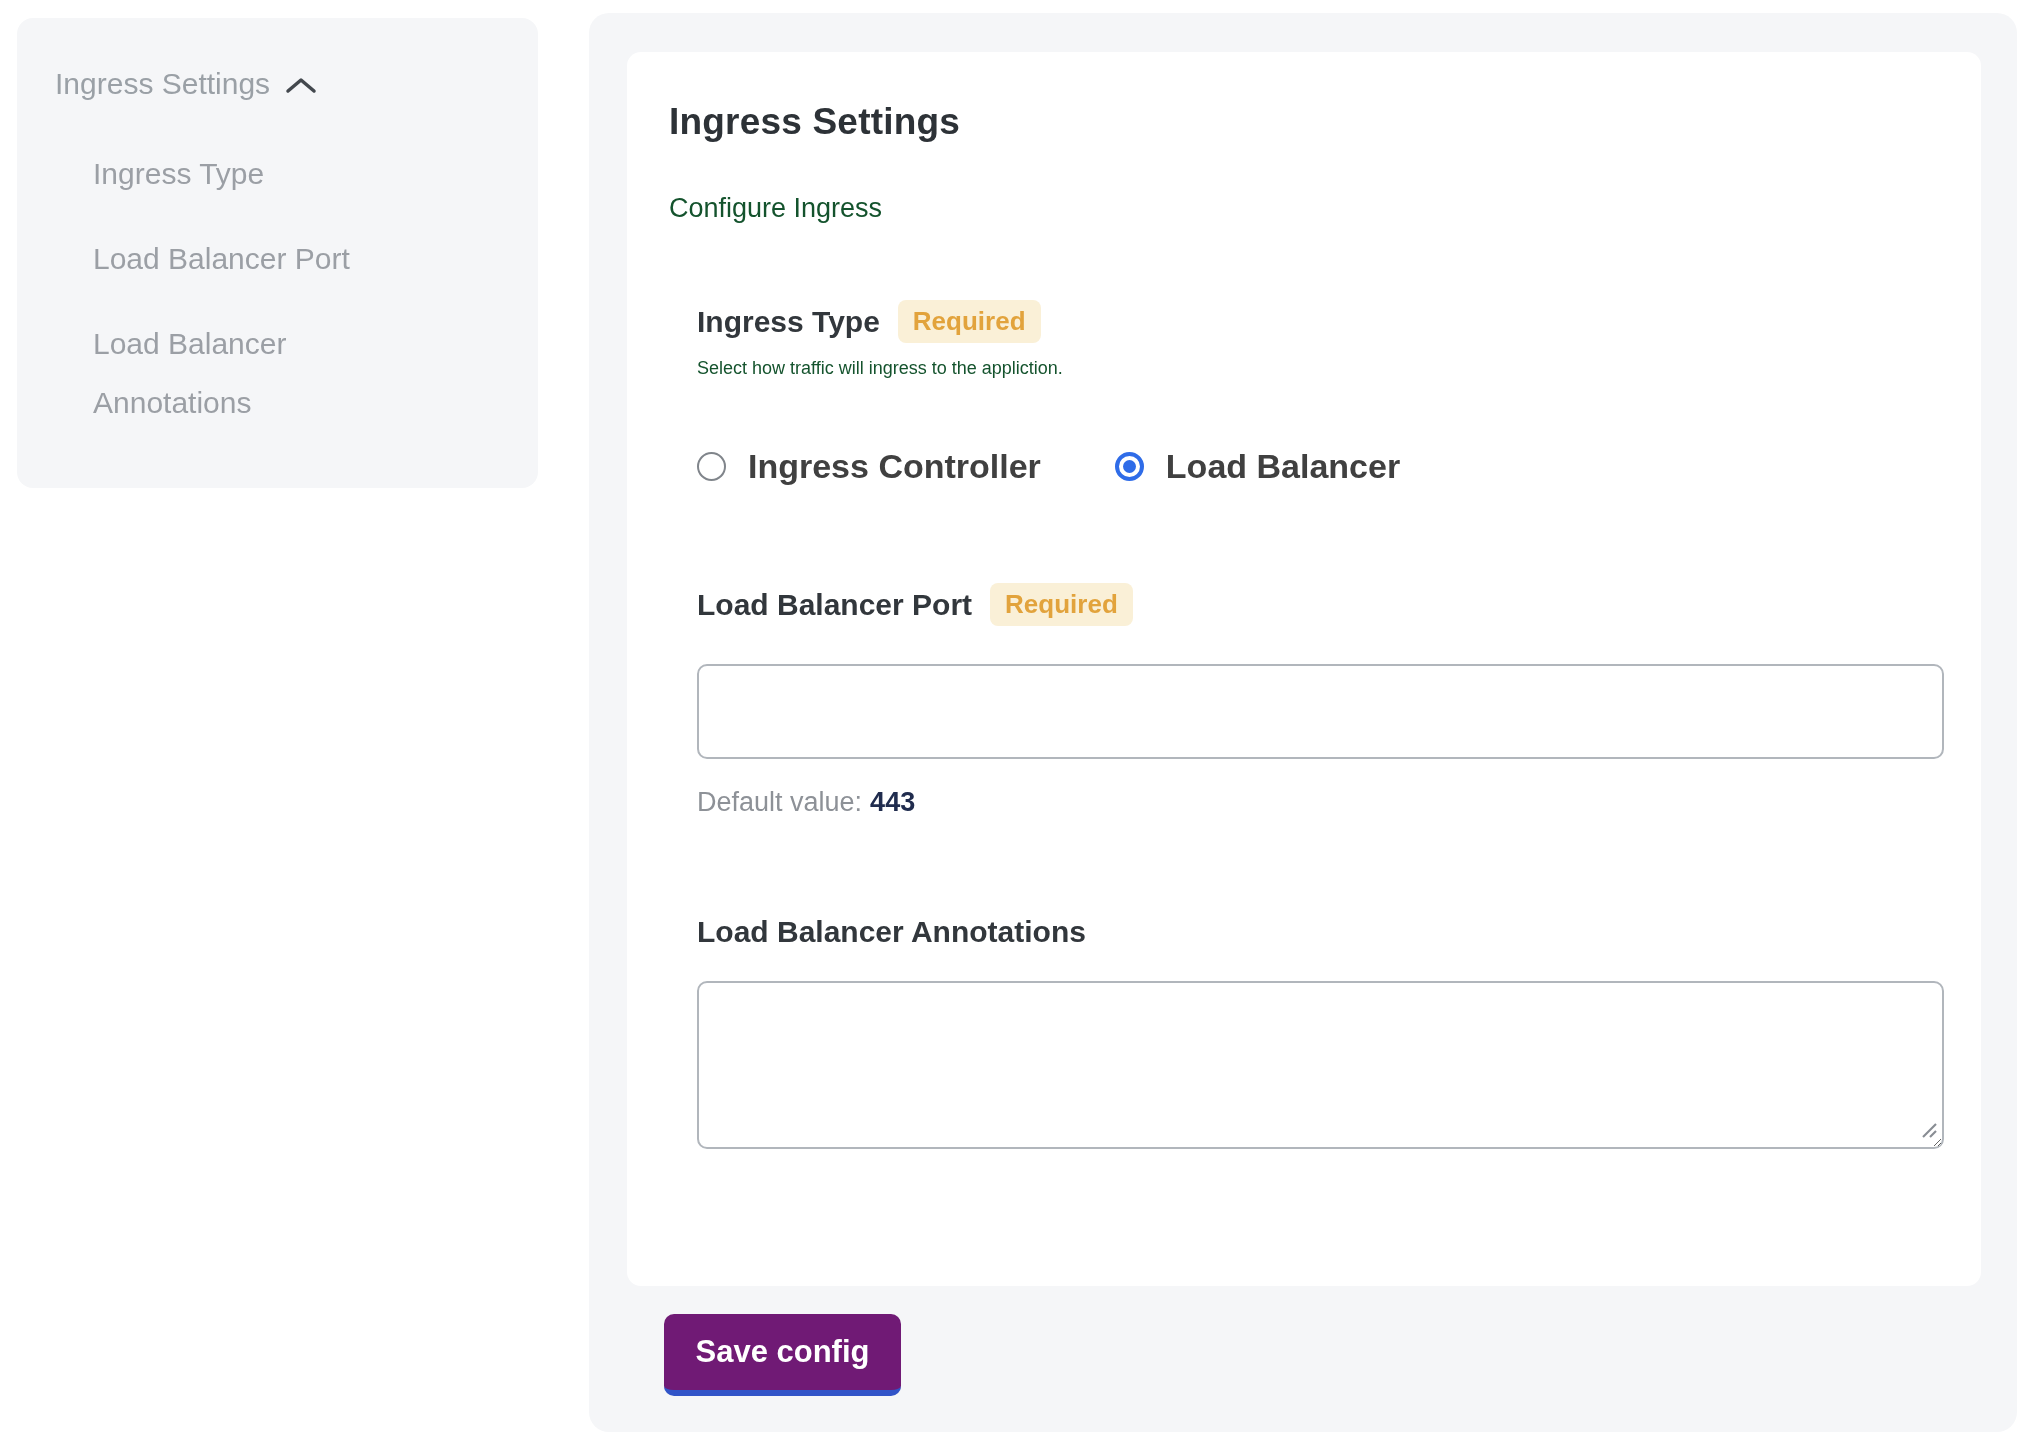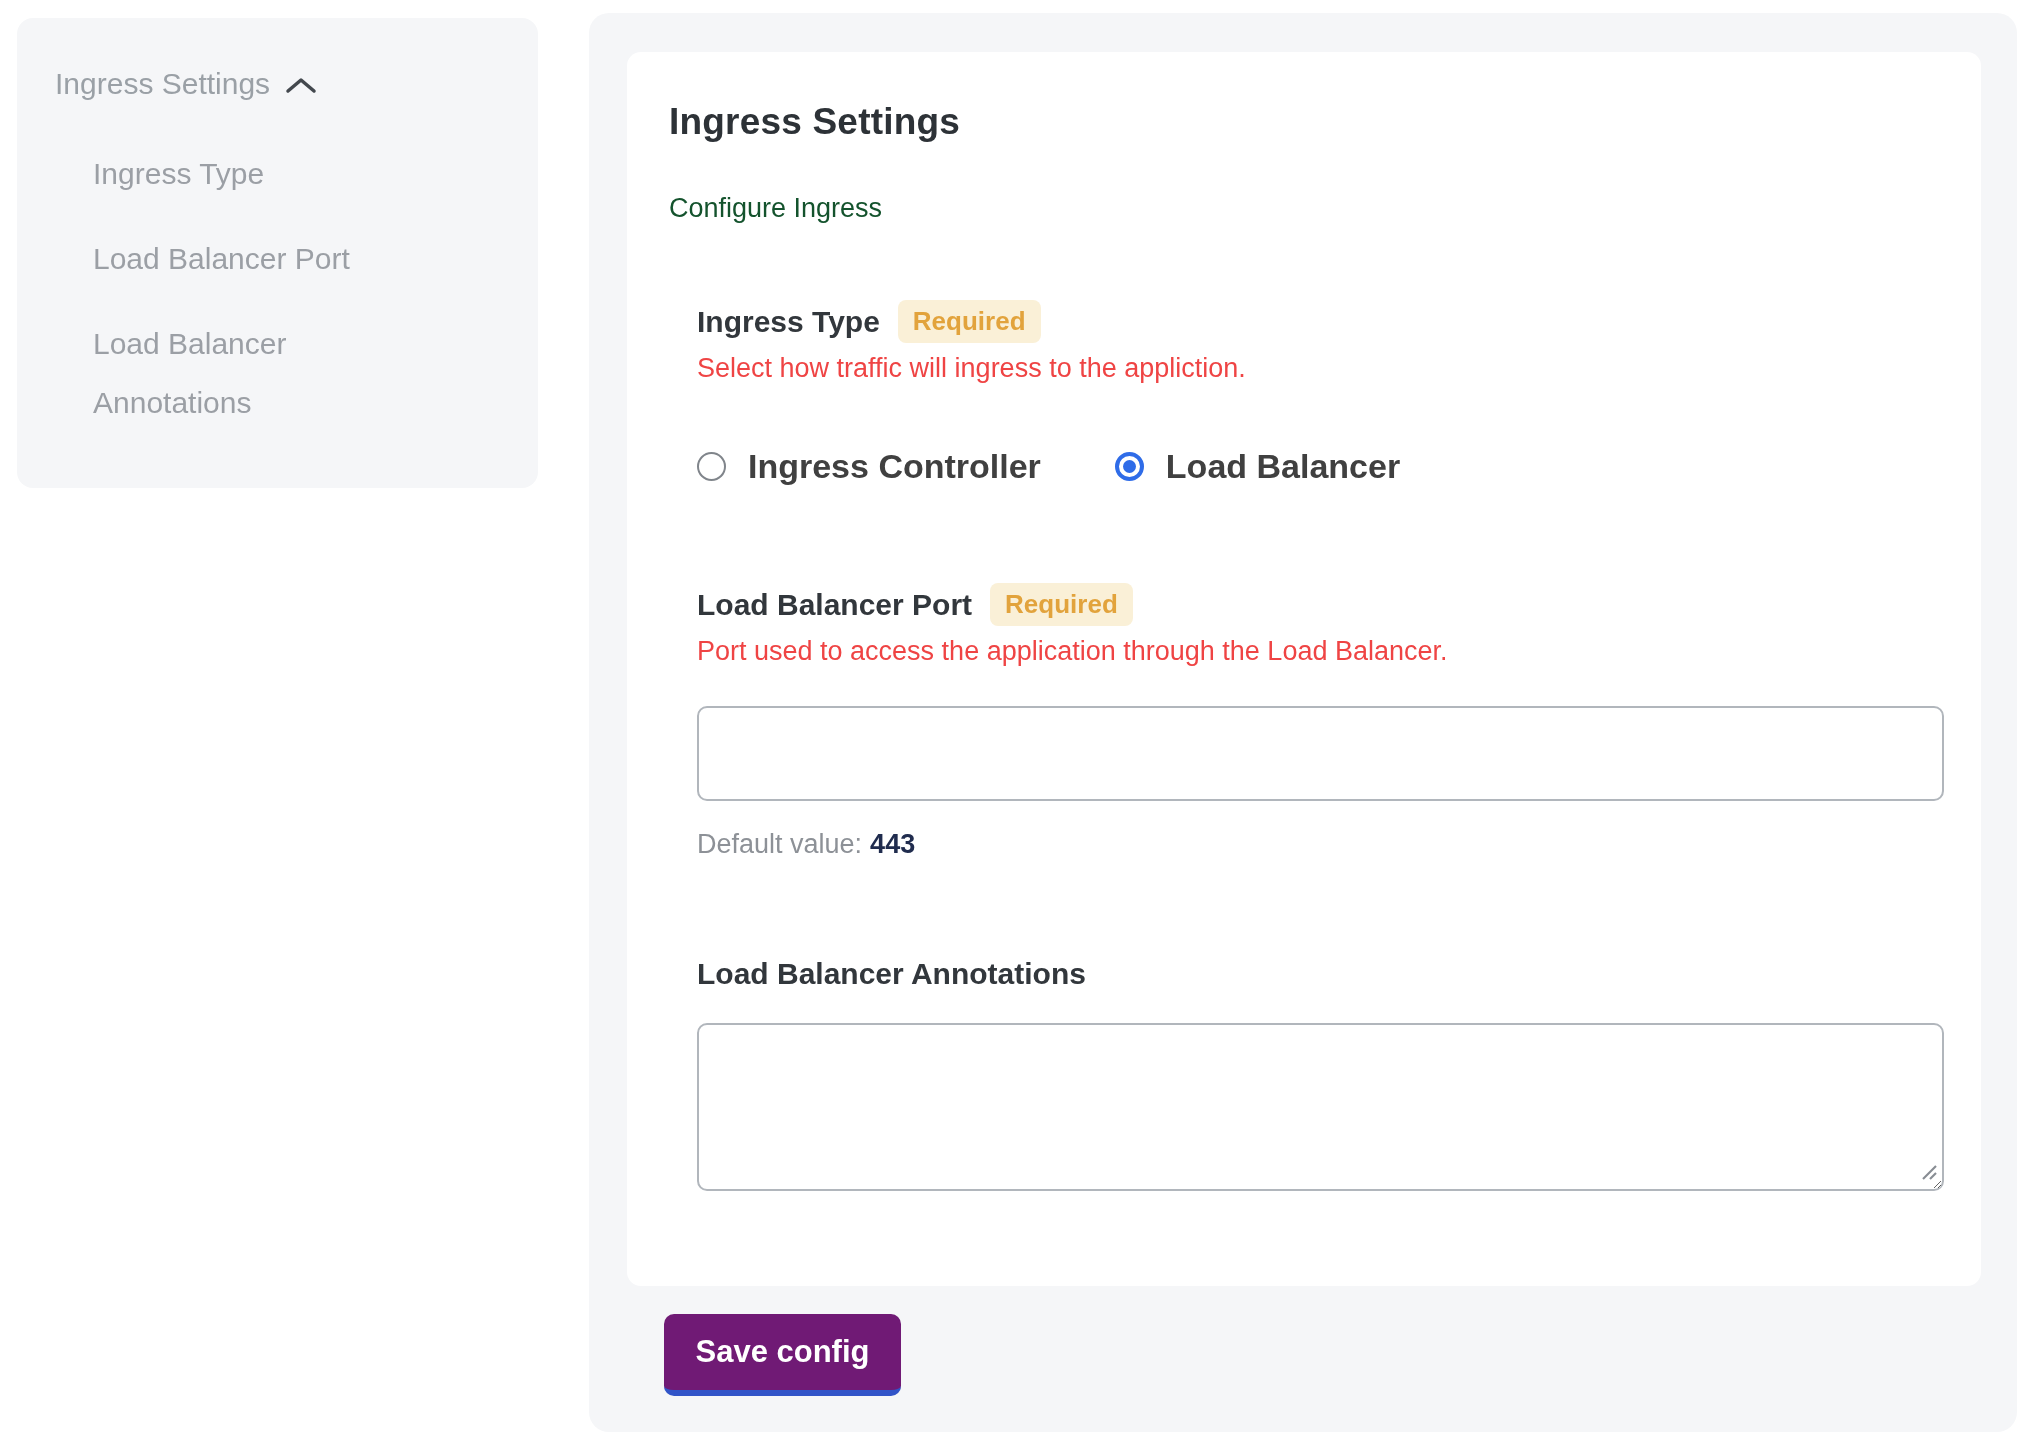--- a/index.html
+++ b/index.html
@@ -78,22 +78,22 @@
     margin-left: 18px;
     background: #faf0d7;
     color: #e2a33c;
     font-size: 26px; line-height: 26px;
     padding: 8px 15px 9px 15px;
     border-radius: 8px;
     font-weight: bold;
   }
   .section-desc {
     margin-top: 8px;
-    font-size: 27px; line-height: 34px;
-    color: #ef4444;
+    font-size: 18px; line-height: 34px;
+    color: #14532d;
   }
 
   
   .radio-row { margin-top: 64px; display: flex; align-items: center; gap: 74px; }
   .radio-option { display: flex; align-items: center; gap: 22px; cursor: pointer; }
   .radio-circle {
     width: 29px; height: 29px;
     border-radius: 50%;
     border: 2.5px solid #80858b;
     background: #ffffff;
@@ -217,21 +217,20 @@
           <span class="radio-label">Load Balancer</span>
         </label>
       </div>
     </div>
 
     <div class="section second">
       <div class="section-label-row">
         <span class="section-label">Load Balancer Port</span>
         <span class="badge">Required</span>
       </div>
-      <div class="section-desc">Port used to access the application through the Load Balancer.</div>
       <input class="text-input" type="text" value="" style="">
       <div class="default-line"><span>Default value:</span><span class="default-value">443</span></div>
     </div>
 
     <div class="section third">
       <div class="section-label-row">
         <span class="section-label">Load Balancer Annotations</span>
       </div>
       <div class="textarea-wrap">
         <textarea class="annotations-textarea" style=""></textarea>

